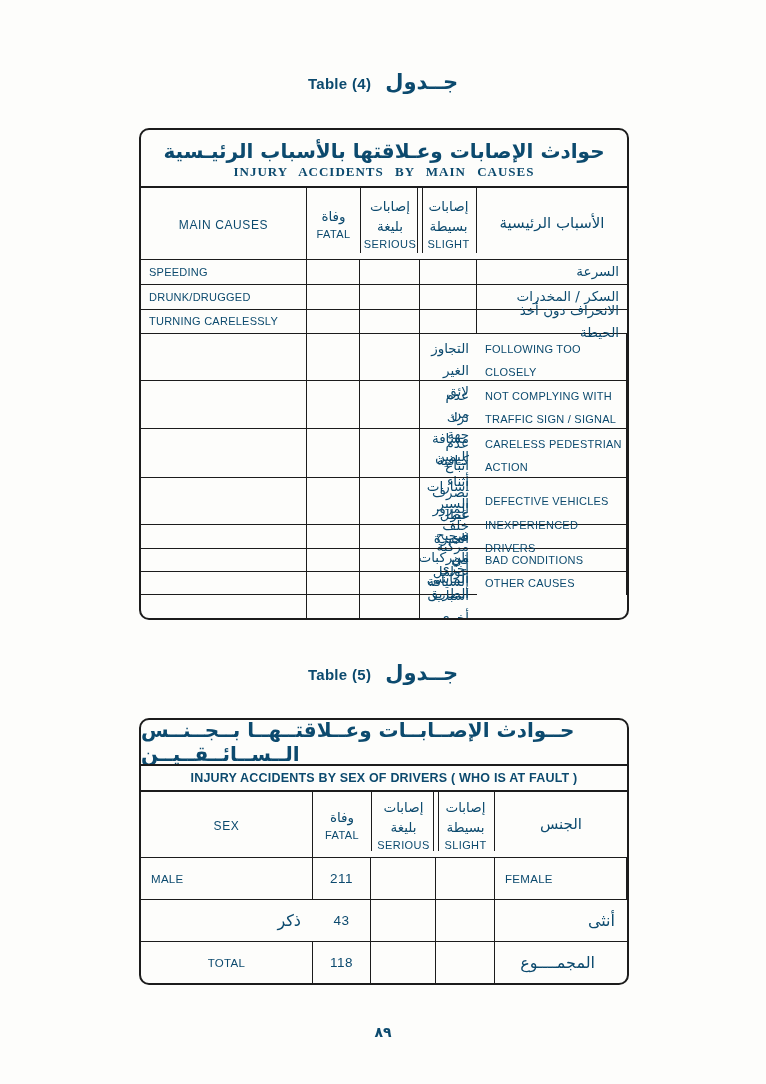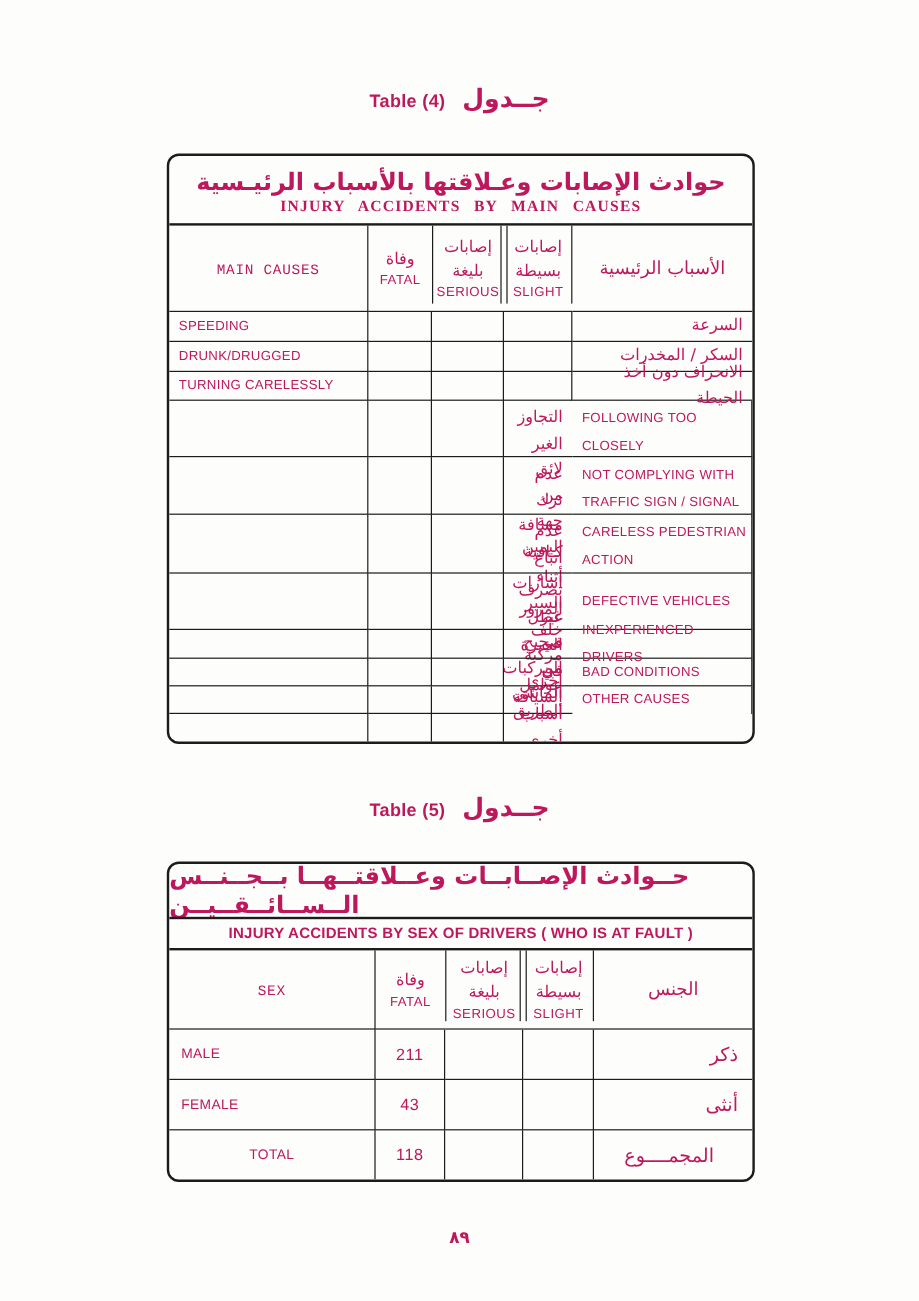--- a/index.html
+++ b/index.html
@@ -1,18 +1,18 @@
 <!DOCTYPE html>
 <html><head>
 <meta charset="utf-8">
 <style>
   html,body{margin:0;padding:0;background:#e9e9e9;}
   .page{
     position:relative;width:766px;height:1084px;margin:0 auto;
-    background:#fdfdfb;color:#be185d;
+    background:#fdfdfb;color:#0c4a6e;
     font-family:"Liberation Sans",sans-serif;overflow:hidden;
   }
   
   .caption{
     position:absolute;left:0;width:100%;
     display:flex;justify-content:center;align-items:baseline;gap:14px;
     font-weight:bold;
   }
   .caption .cap-en{font-size:15px;letter-spacing:.3px;}
   .caption .cap-ar{font-family:"DejaVu Sans",sans-serif;font-size:21px;}
@@ -58,21 +58,21 @@
     display:flex;align-items:center;min-width:0;min-height:0;box-sizing:border-box;
   }
   .nr{border-right:none;}
   .nb{border-bottom:none;}
 
   
   .hc{flex-direction:column;justify-content:center;text-align:center;position:relative;gap:0;}
   .hc .h-ar{font-family:"DejaVu Sans",sans-serif;font-size:13.5px;line-height:1.45;}
   .hc .h-ar.big{font-size:15px;}
   .hc .h-en{font-size:11px;letter-spacing:.4px;margin-top:2px;}
-  .hc .h-en.wide{font-size:12px;letter-spacing:.6px;font-family:Liberation Mono, monospace;}
+  .hc .h-en.wide{font-size:12px;letter-spacing:.6px;}
   
   .hserious::before,.hslight::before{
     content:"";position:absolute;top:0;bottom:6px;
     border-left:1.8px solid #1c1c1c;border-right:1.8px solid #1c1c1c;pointer-events:none;
   }
   .hserious::before{left:0;right:2px;}
   .hslight::before{left:2px;right:0;}
 
   
   .lab{padding:0 4px 0 8px;font-size:11px;letter-spacing:.25px;line-height:2.05;}
@@ -228,23 +228,23 @@
         <span class="h-en">SLIGHT</span>
       </div>
       <div class="c hc nr">
         <span class="h-ar big">الجنس</span>
       </div>
 
       <div class="c sexlab">MALE</div>
       <div class="c num">211</div>
       <div class="c"></div>
       <div class="c"></div>
+      <div class="c sexlab">FEMALE</div>
+
       <div class="c arc5 nr">ذكر</div>
-
-      <div class="c sexlab">FEMALE</div>
       <div class="c num">43</div>
       <div class="c"></div>
       <div class="c"></div>
       <div class="c arc5 nr">أنثى</div>
 
       <div class="c sexlab center nb">TOTAL</div>
       <div class="c num nb">118</div>
       <div class="c nb"></div>
       <div class="c nb"></div>
       <div class="c arc5 totalar nr nb">المجمــــوع</div>

